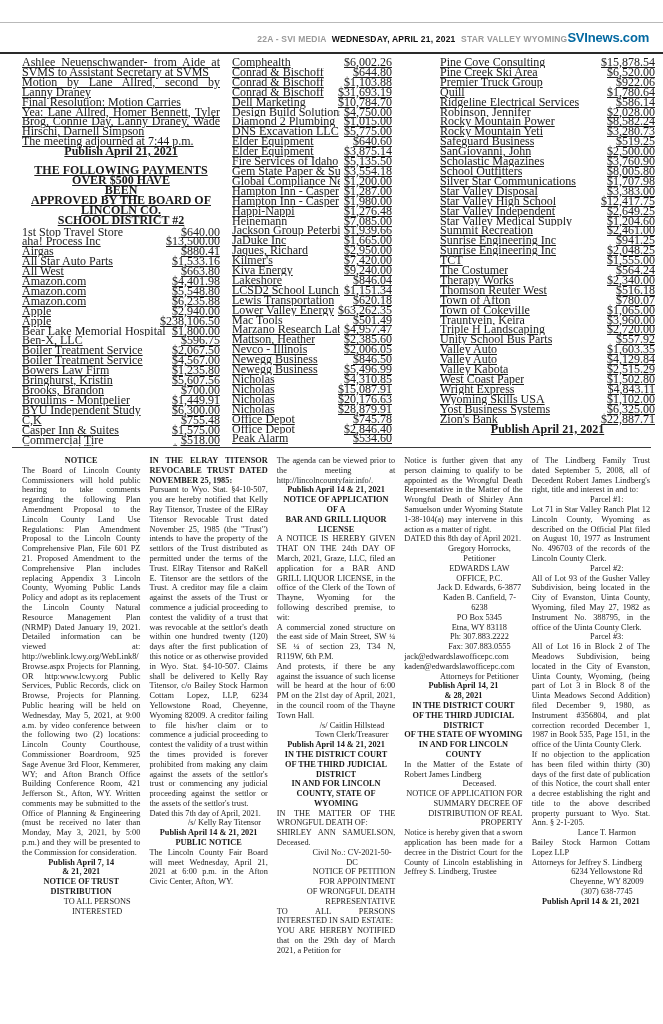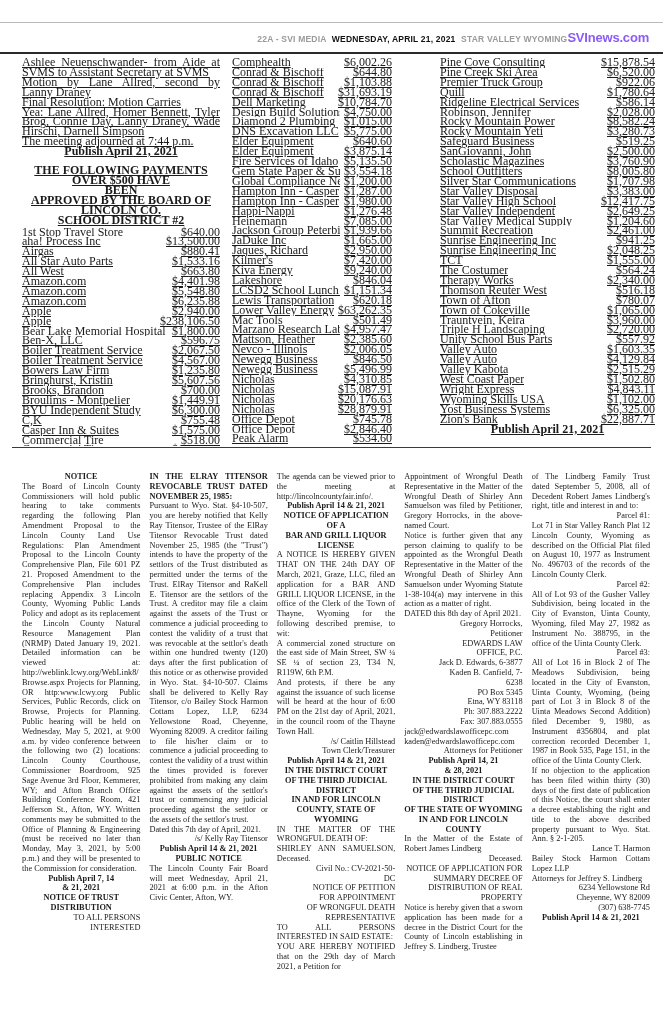--- a/index.html
+++ b/index.html
@@ -10,21 +10,21 @@
   }
   .toprule{position:absolute;top:22px;left:0;width:663px;height:1px;background:#b9b9b9;}
   .masthead{
     position:absolute;top:30px;left:0;width:663px;box-sizing:border-box;
     padding:0 14px 0 22px;display:flex;justify-content:flex-end;align-items:baseline;
     font-family:"Liberation Sans","DejaVu Sans",sans-serif;
   }
   .mast-left{font-size:8.5px;font-weight:700;letter-spacing:.2px;}
   .mast-left .gray{color:#9a9a9a;}
   .mast-left .black{color:#111;margin:0 3px;}
-  .mast-right{font-size:13px;font-weight:800;color:#8b5cf6;letter-spacing:-.2px;}
+  .mast-right{font-size:13px;font-weight:800;color:#0369a1;letter-spacing:-.2px;}
   .headrule{position:absolute;top:52px;left:0;width:663px;height:2px;background:#2a2a2a;}
 
   .top-section{
     position:absolute;top:58px;left:0;width:663px;height:388px;box-sizing:border-box;
     padding:0 8px 0 22px;display:flex;overflow:hidden;
     font-size:12px;line-height:9.9px;text-decoration:underline;
   }
   .colA{width:198px;flex:none;}
   .colB{width:160px;flex:none;margin-left:12px;}
   .colC{width:215px;flex:none;margin-left:auto;}
@@ -34,27 +34,27 @@
   .pay-head{font-weight:700;text-align:center;white-space:pre-line;margin:9px 0 2px;}
 
   .midrule{position:absolute;top:447px;left:12px;width:639px;height:1px;background:#3a3a3a;}
 
   .bottom-section{
     position:absolute;top:456px;left:0;width:663px;height:562px;box-sizing:border-box;
     padding:0 13px 0 22px;display:flex;gap:9px;overflow:hidden;
     font-size:8.3px;line-height:9.8px;
   }
   .ncol{flex:1 1 0;min-width:0;}
-  .ncol > :first-child{margin-top:16px;}
+  .ncol > :first-child{margin-top:0;}
 
   .n-heading{font-weight:700;text-align:center;white-space:pre-line;}
   .n-center{text-align:right;white-space:pre-line;}
   .n-body{text-align:justify;overflow-wrap:anywhere;}
   .n-boldbody{font-weight:700;text-align:justify;}
-  .n-line{text-align:right;overflow-wrap:anywhere;margin-left:32px;}
+  .n-line{text-align:center;overflow-wrap:anywhere;margin-left:32px;}
   .n-publish{font-weight:700;text-align:center;white-space:pre-line;}
   .minutes .n-publish{margin-bottom:1px;}
 </style>
 </head>
 <body>
 
 <div class="page">
   <div class="toprule"></div>
 
   <header class="masthead">
@@ -547,21 +547,20 @@
         <div class="n-body">SHIRLEY ANN SAMUELSON, Deceased.</div>
         <div class="n-line">Civil No.:  CV-2021-50-DC</div>
         <div class="n-center">NOTICE OF PETITION
 FOR APPOINTMENT
 OF WRONGFUL DEATH
 REPRESENTATIVE</div>
         <div class="n-body">TO ALL PERSONS INTERESTED IN SAID ESTATE:</div>
         <div class="n-body">YOU ARE HEREBY NOTIFIED that on the 29th day of March 2021, a Petition for</div>
       </div>
     <div class="ncol">
-        <div class="n-body">Appointment of Wrongful Death Representative in the Matter of the Wrongful Death of Shirley Ann Samuelson was filed by Petitioner, Gregory Horrocks, in the above-named Court.</div>
         <div class="n-body">Notice is further given that any person claiming to qualify to be appointed as the Wrongful Death Representative in the Matter of the Wrongful Death of Shirley Ann Samuelson under Wyoming Statute 1-38-104(a) may intervene in this action as a matter of right.</div>
         <div class="n-body">DATED this 8th day of April 2021.</div>
         <div class="n-line">Gregory Horrocks, Petitioner</div>
         <div class="n-line">EDWARDS LAW OFFICE, P.C.</div>
         <div class="n-line">Jack D. Edwards, 6-3877</div>
         <div class="n-line">Kaden B. Canfield, 7-6238</div>
         <div class="n-line">PO Box 5345</div>
         <div class="n-line">Etna, WY 83118</div>
         <div class="n-line">Ph:  307.883.2222</div>
         <div class="n-line">Fax:  307.883.0555</div>

